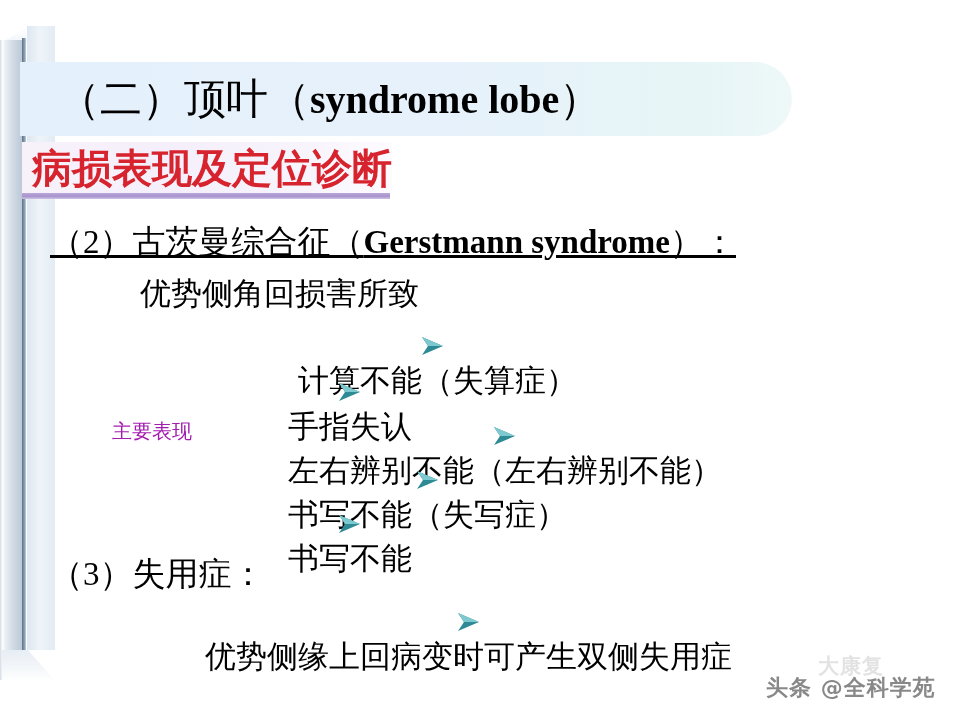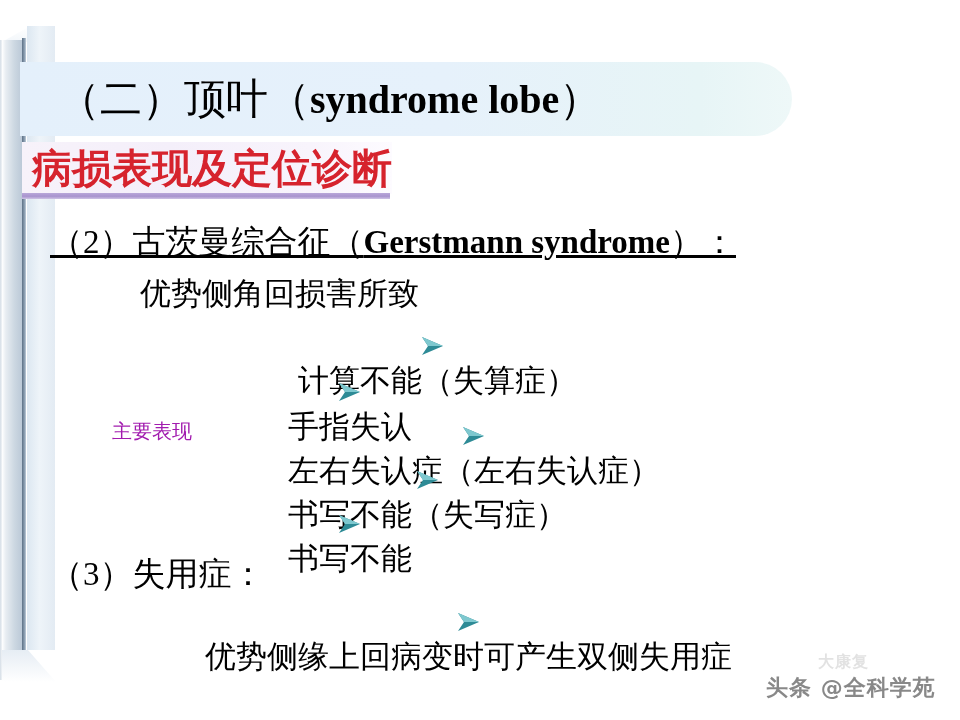--- a/index.html
+++ b/index.html
@@ -189,21 +189,21 @@
     display: flex;
     align-items: center;
   }
   .watermark .wm-ghost {
     position: absolute;
     left: 52px;
     top: -14px;
     width: 120px;
     height: 34px;
     color: #c9c9c9;
-    font-size: 16px;
+    font-size: 21px;
     font-weight: bold;
     opacity: 0.65;
   }
   .watermark .wm-main { position: relative; z-index: 2; }
 </style>
 </head>
 <body>
 
 <div class="slide">
 
@@ -249,21 +249,21 @@
     <span class="btext">手指失认</span>
   </div>
 
   <div class="bullet-line" style="left:288px; top:422px;">
     <span class="arrow">
       <svg width="26" height="28" viewBox="0 0 26 28">
         <path d="M3 5 L24 14 L3 23 L9 14 Z" fill="#2e8b96"></path>
         <path d="M3 5 L24 14 L9 14 Z" fill="#7ec8cf"></path>
       </svg>
     </span>
-    <span class="btext">左右失认症（左右失认症）</span>
+    <span class="btext">左右辨别不能（左右辨别不能）</span>
   </div>
 
   <div class="bullet-line" style="left:288px; top:466px;">
     <span class="arrow">
       <svg width="26" height="28" viewBox="0 0 26 28">
         <path d="M3 5 L24 14 L3 23 L9 14 Z" fill="#2e8b96"></path>
         <path d="M3 5 L24 14 L9 14 Z" fill="#7ec8cf"></path>
       </svg>
     </span>
     <span class="btext">书写不能（失写症）</span>

